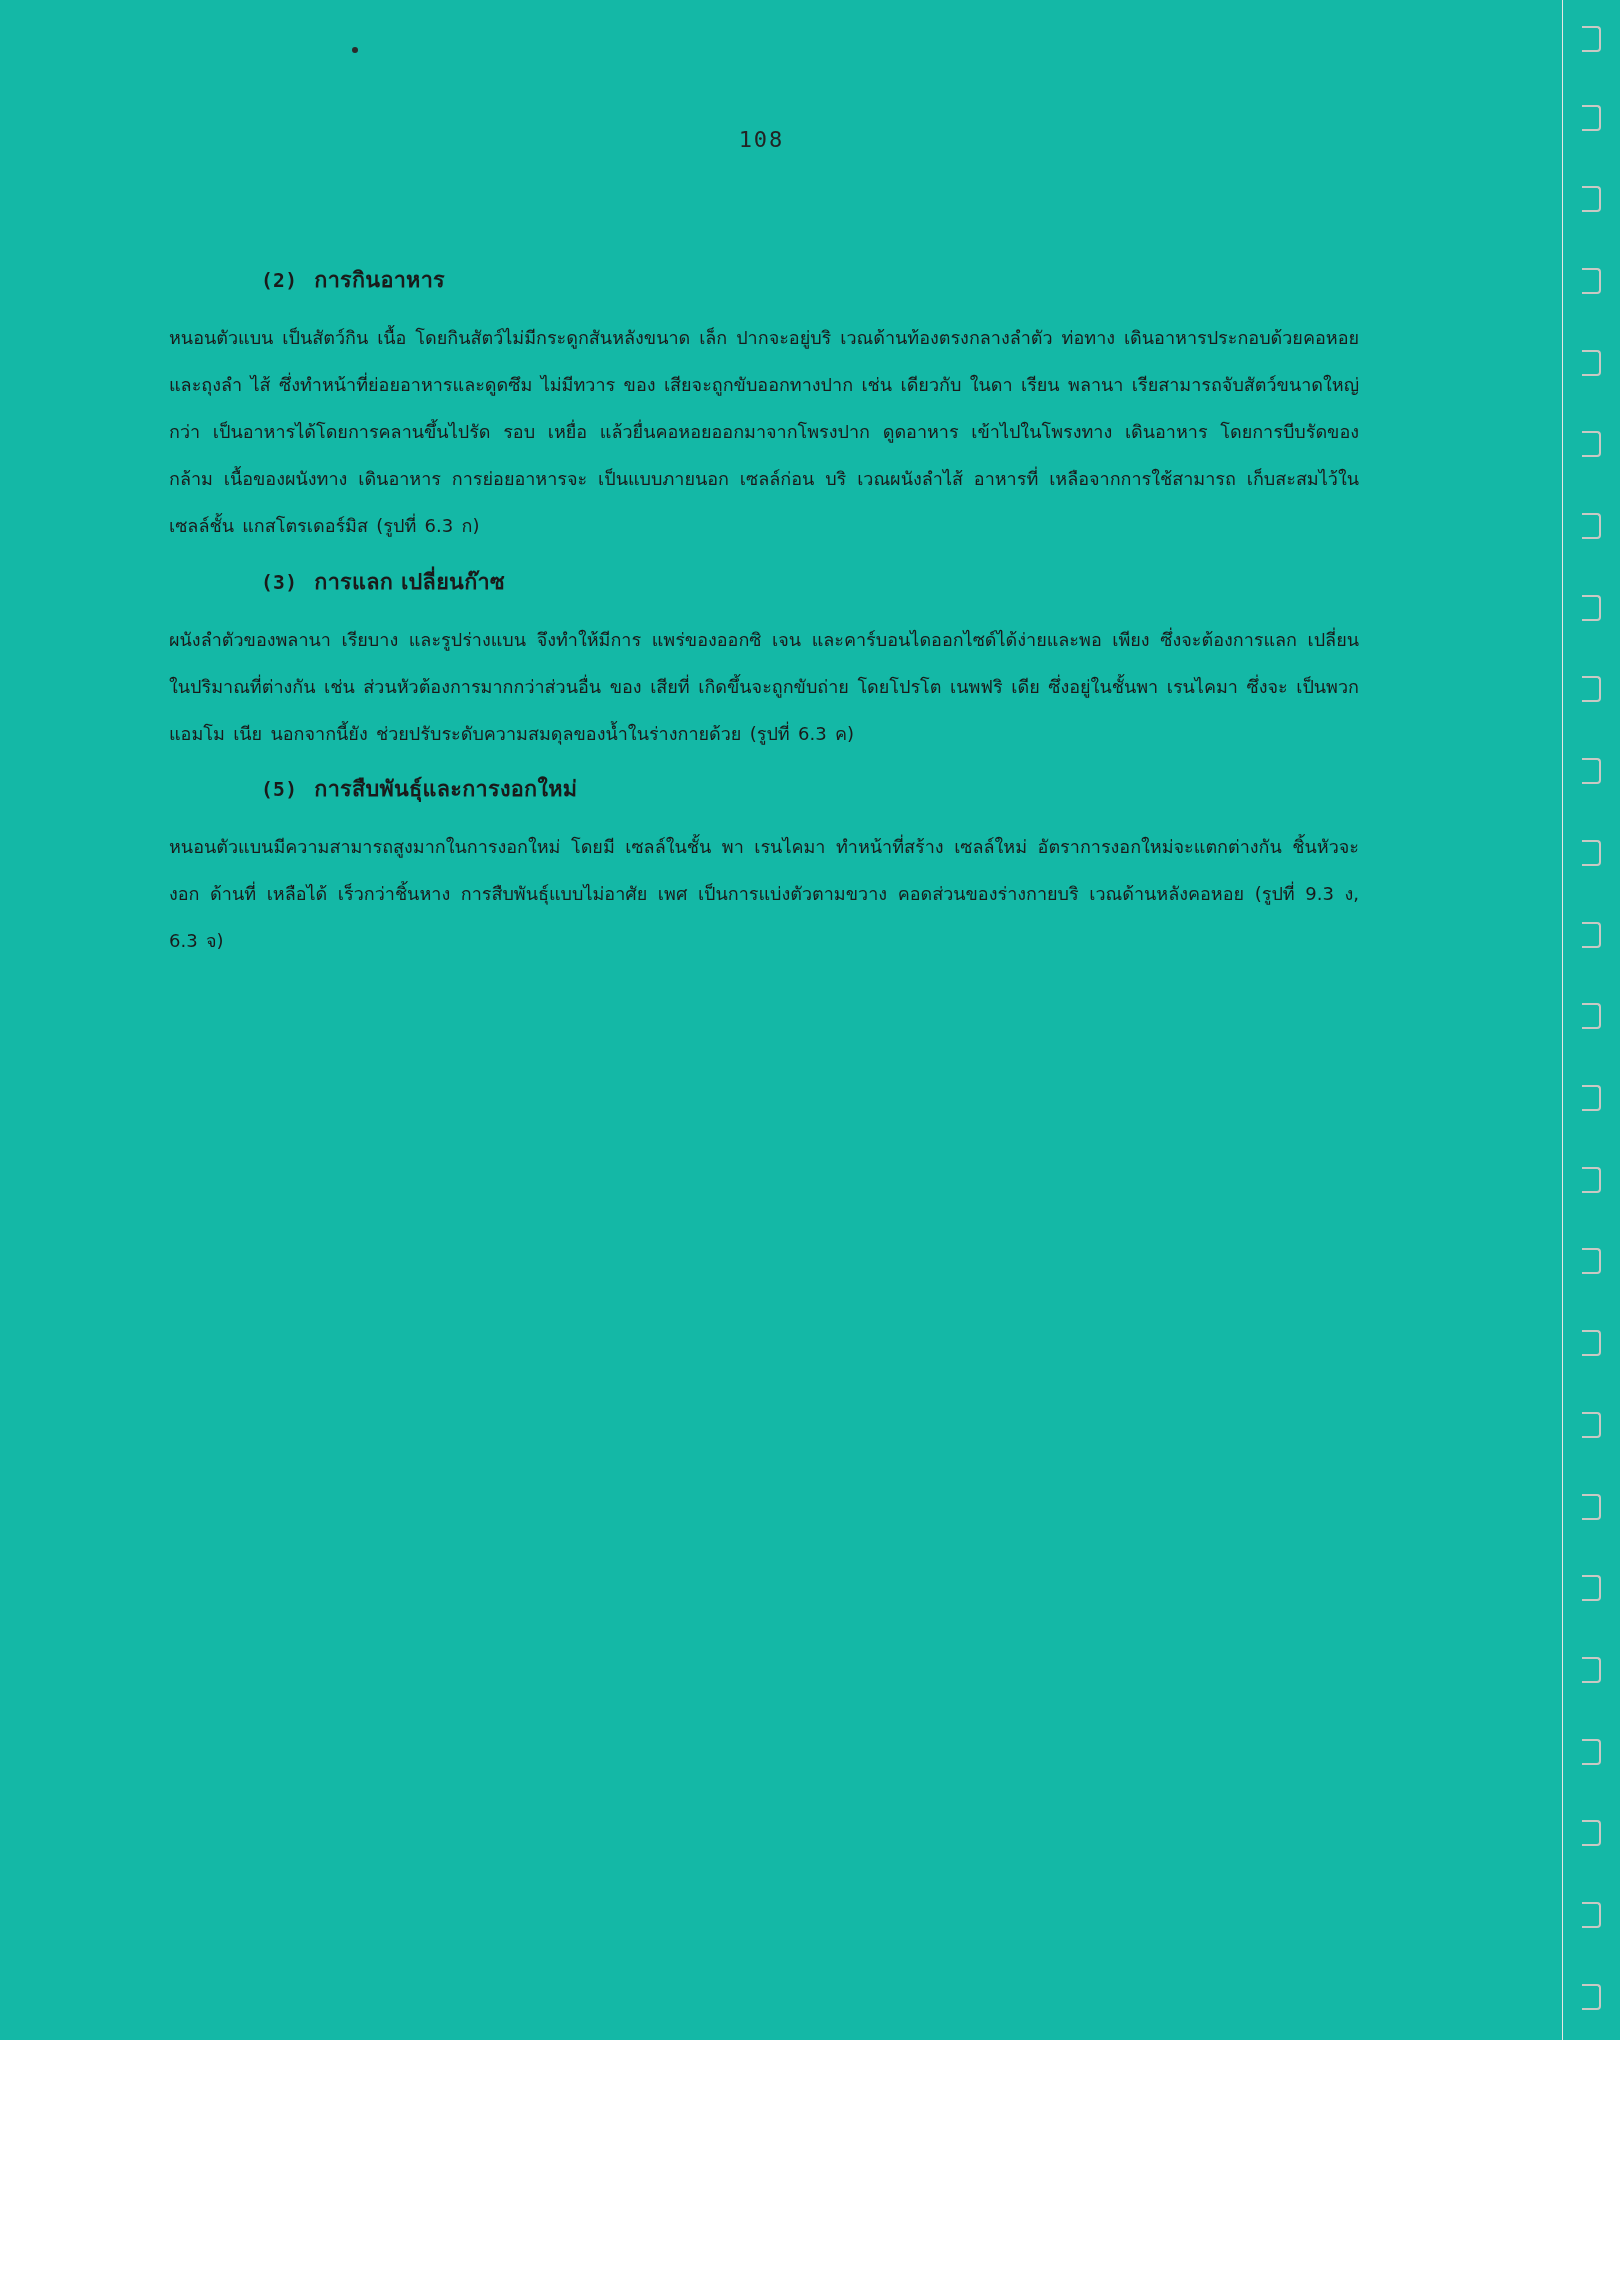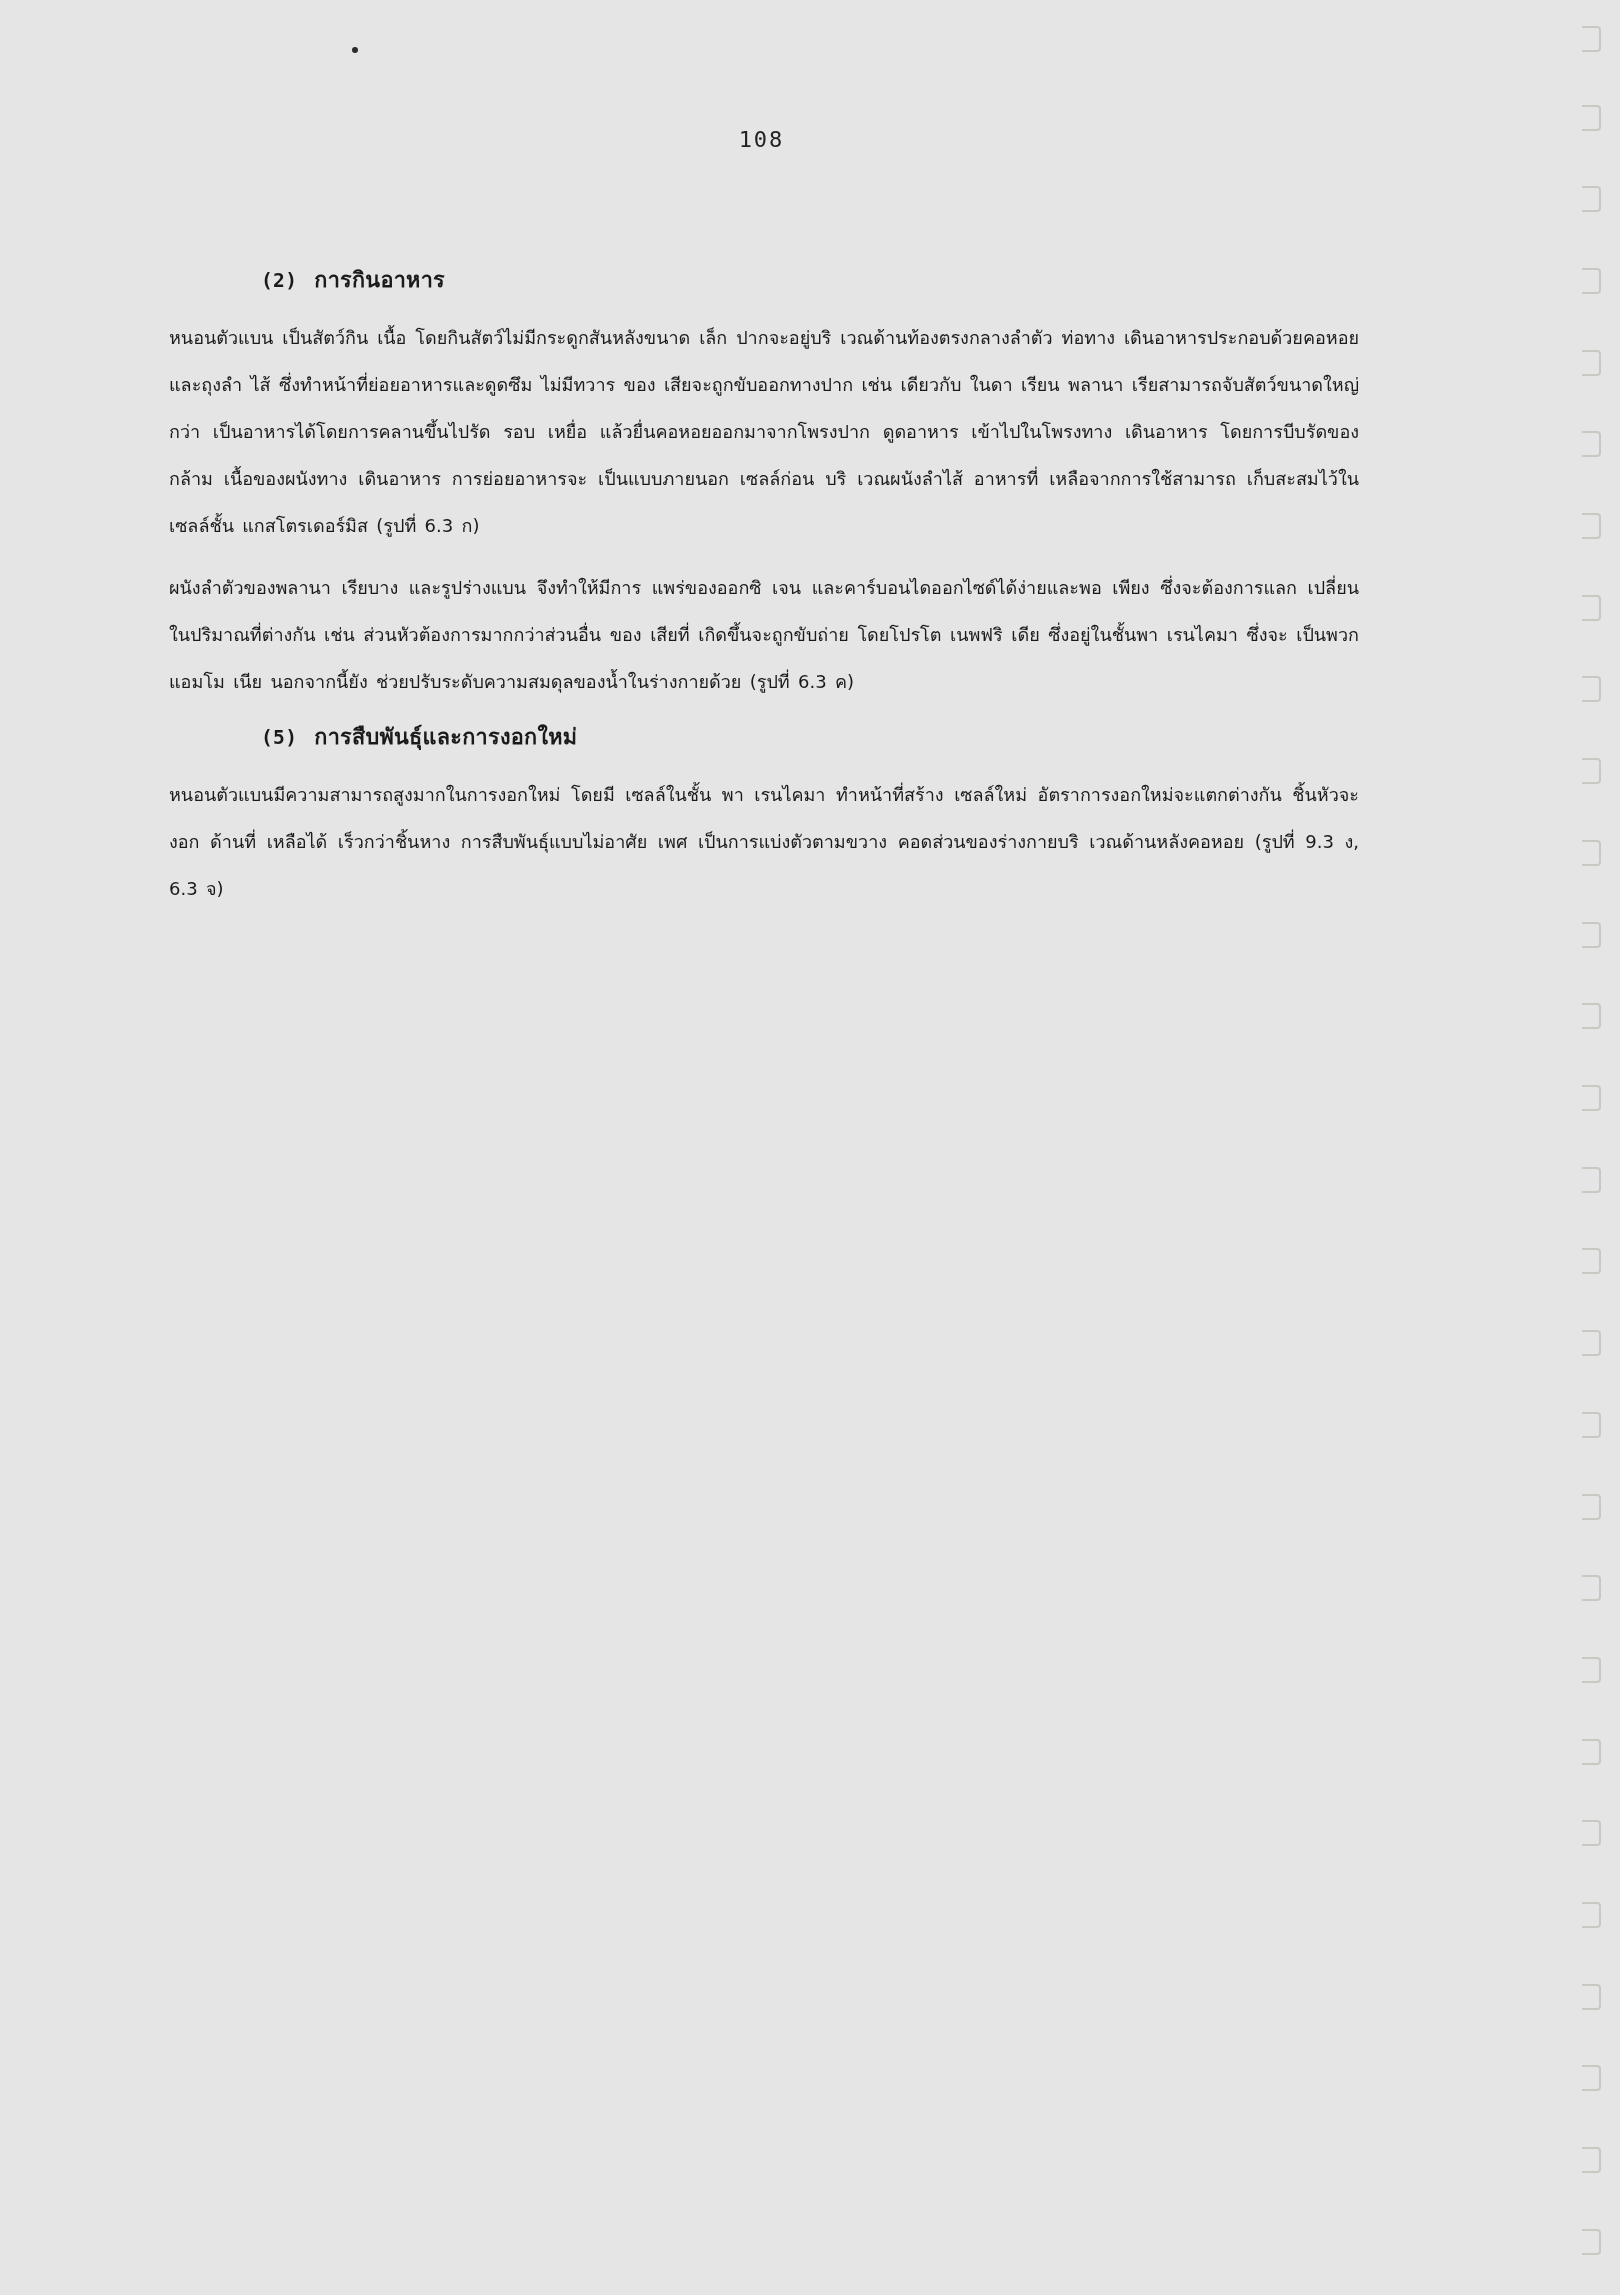--- a/index.html
+++ b/index.html
@@ -3,22 +3,22 @@
 <meta charset="utf-8">
 <style>
   html, body {
     margin: 0;
     padding: 0;
     background: #ffffff;
   }
   .page {
     position: relative;
     width: 1621px;
-    height: 2295px;
-    background: #e5e5e5;
+    height: 2040px;
+    background: #14b8a6;
     overflow: hidden;
     font-family: "DejaVu Sans", sans-serif;
     color: #1a1a1a;
   }
   
   .punch-strip {
     position: absolute;
     top: 0;
     right: 0;
     width: 59px;
@@ -143,20 +143,21 @@
   <div class="folio">108</div>
 
   <div class="content">
 
     <div class="sec">
       <p class="heading"><span class="num">(2)</span><span class="ttl">การกินอาหาร</span></p>
       <p class="para indent-block">หนอนตัวแบน เป็นสัตว์กิน เนื้อ    โดยกินสัตว์ไม่มีกระดูกสันหลังขนาด เล็ก ปากจะอยู่บริ เวณด้านท้องตรงกลางลำตัว    ท่อทาง เดินอาหารประกอบด้วยคอหอยและถุงลำ ไส้  ซึ่งทำหน้าที่ย่อยอาหารและดูดซึม  ไม่มีทวาร  ของ เสียจะถูกขับออกทางปาก เช่น เดียวกับ ในดา เรียน    พลานา เรียสามารถจับสัตว์ขนาดใหญ่กว่า เป็นอาหารได้โดยการคลานขึ้นไปรัด รอบ เหยื่อ   แล้วยื่นคอหอยออกมาจากโพรงปาก   ดูดอาหาร เข้าไปในโพรงทาง เดินอาหาร โดยการบีบรัดของกล้าม เนื้อของผนังทาง เดินอาหาร     การย่อยอาหารจะ เป็นแบบภายนอก เซลล์ก่อน    บริ เวณผนังลำไส้   อาหารที่ เหลือจากการใช้สามารถ เก็บสะสมไว้ใน เซลล์ชั้น แกสโตรเดอร์มิส (รูปที่ 6.3 ก)</p>
     </div>
 
     <div class="sec">
+      <p class="heading"><span class="num">(3)</span><span class="ttl">การแลก เปลี่ยนก๊าซ</span></p>
       <p class="para indent-block">ผนังลำตัวของพลานา เรียบาง      และรูปร่างแบน      จึงทำให้มีการ แพร่ของออกซิ เจน   และคาร์บอนไดออกไซด์ได้ง่ายและพอ เพียง  ซึ่งจะต้องการแลก เปลี่ยน ในปริมาณที่ต่างกัน   เช่น   ส่วนหัวต้องการมากกว่าส่วนอื่น   ของ เสียที่ เกิดขึ้นจะถูกขับถ่าย โดยโปรโต เนพฟริ เดีย   ซึ่งอยู่ในชั้นพา เรนไคมา   ซึ่งจะ เป็นพวกแอมโม เนีย  นอกจากนี้ยัง ช่วยปรับระดับความสมดุลของน้ำในร่างกายด้วย (รูปที่ 6.3 ค)</p>
     </div>
 
     <div class="sec">
     </div>
 
     <div class="sec tight">
       <p class="heading"><span class="num">(5)</span><span class="ttl">การสืบพันธุ์และการงอกใหม่</span></p>
       <p class="para indent-block">หนอนตัวแบนมีความสามารถสูงมากในการงอกใหม่    โดยมี เซลล์ในชั้น พา เรนไคมา    ทำหน้าที่สร้าง เซลล์ใหม่    อัตราการงอกใหม่จะแตกต่างกัน  ชิ้นหัวจะงอก ด้านที่ เหลือได้ เร็วกว่าชิ้นหาง     การสืบพันธุ์แบบไม่อาศัย เพศ    เป็นการแบ่งตัวตามขวาง คอดส่วนของร่างกายบริ เวณด้านหลังคอหอย (รูปที่ 9.3 ง, 6.3 จ)</p>
     </div>

